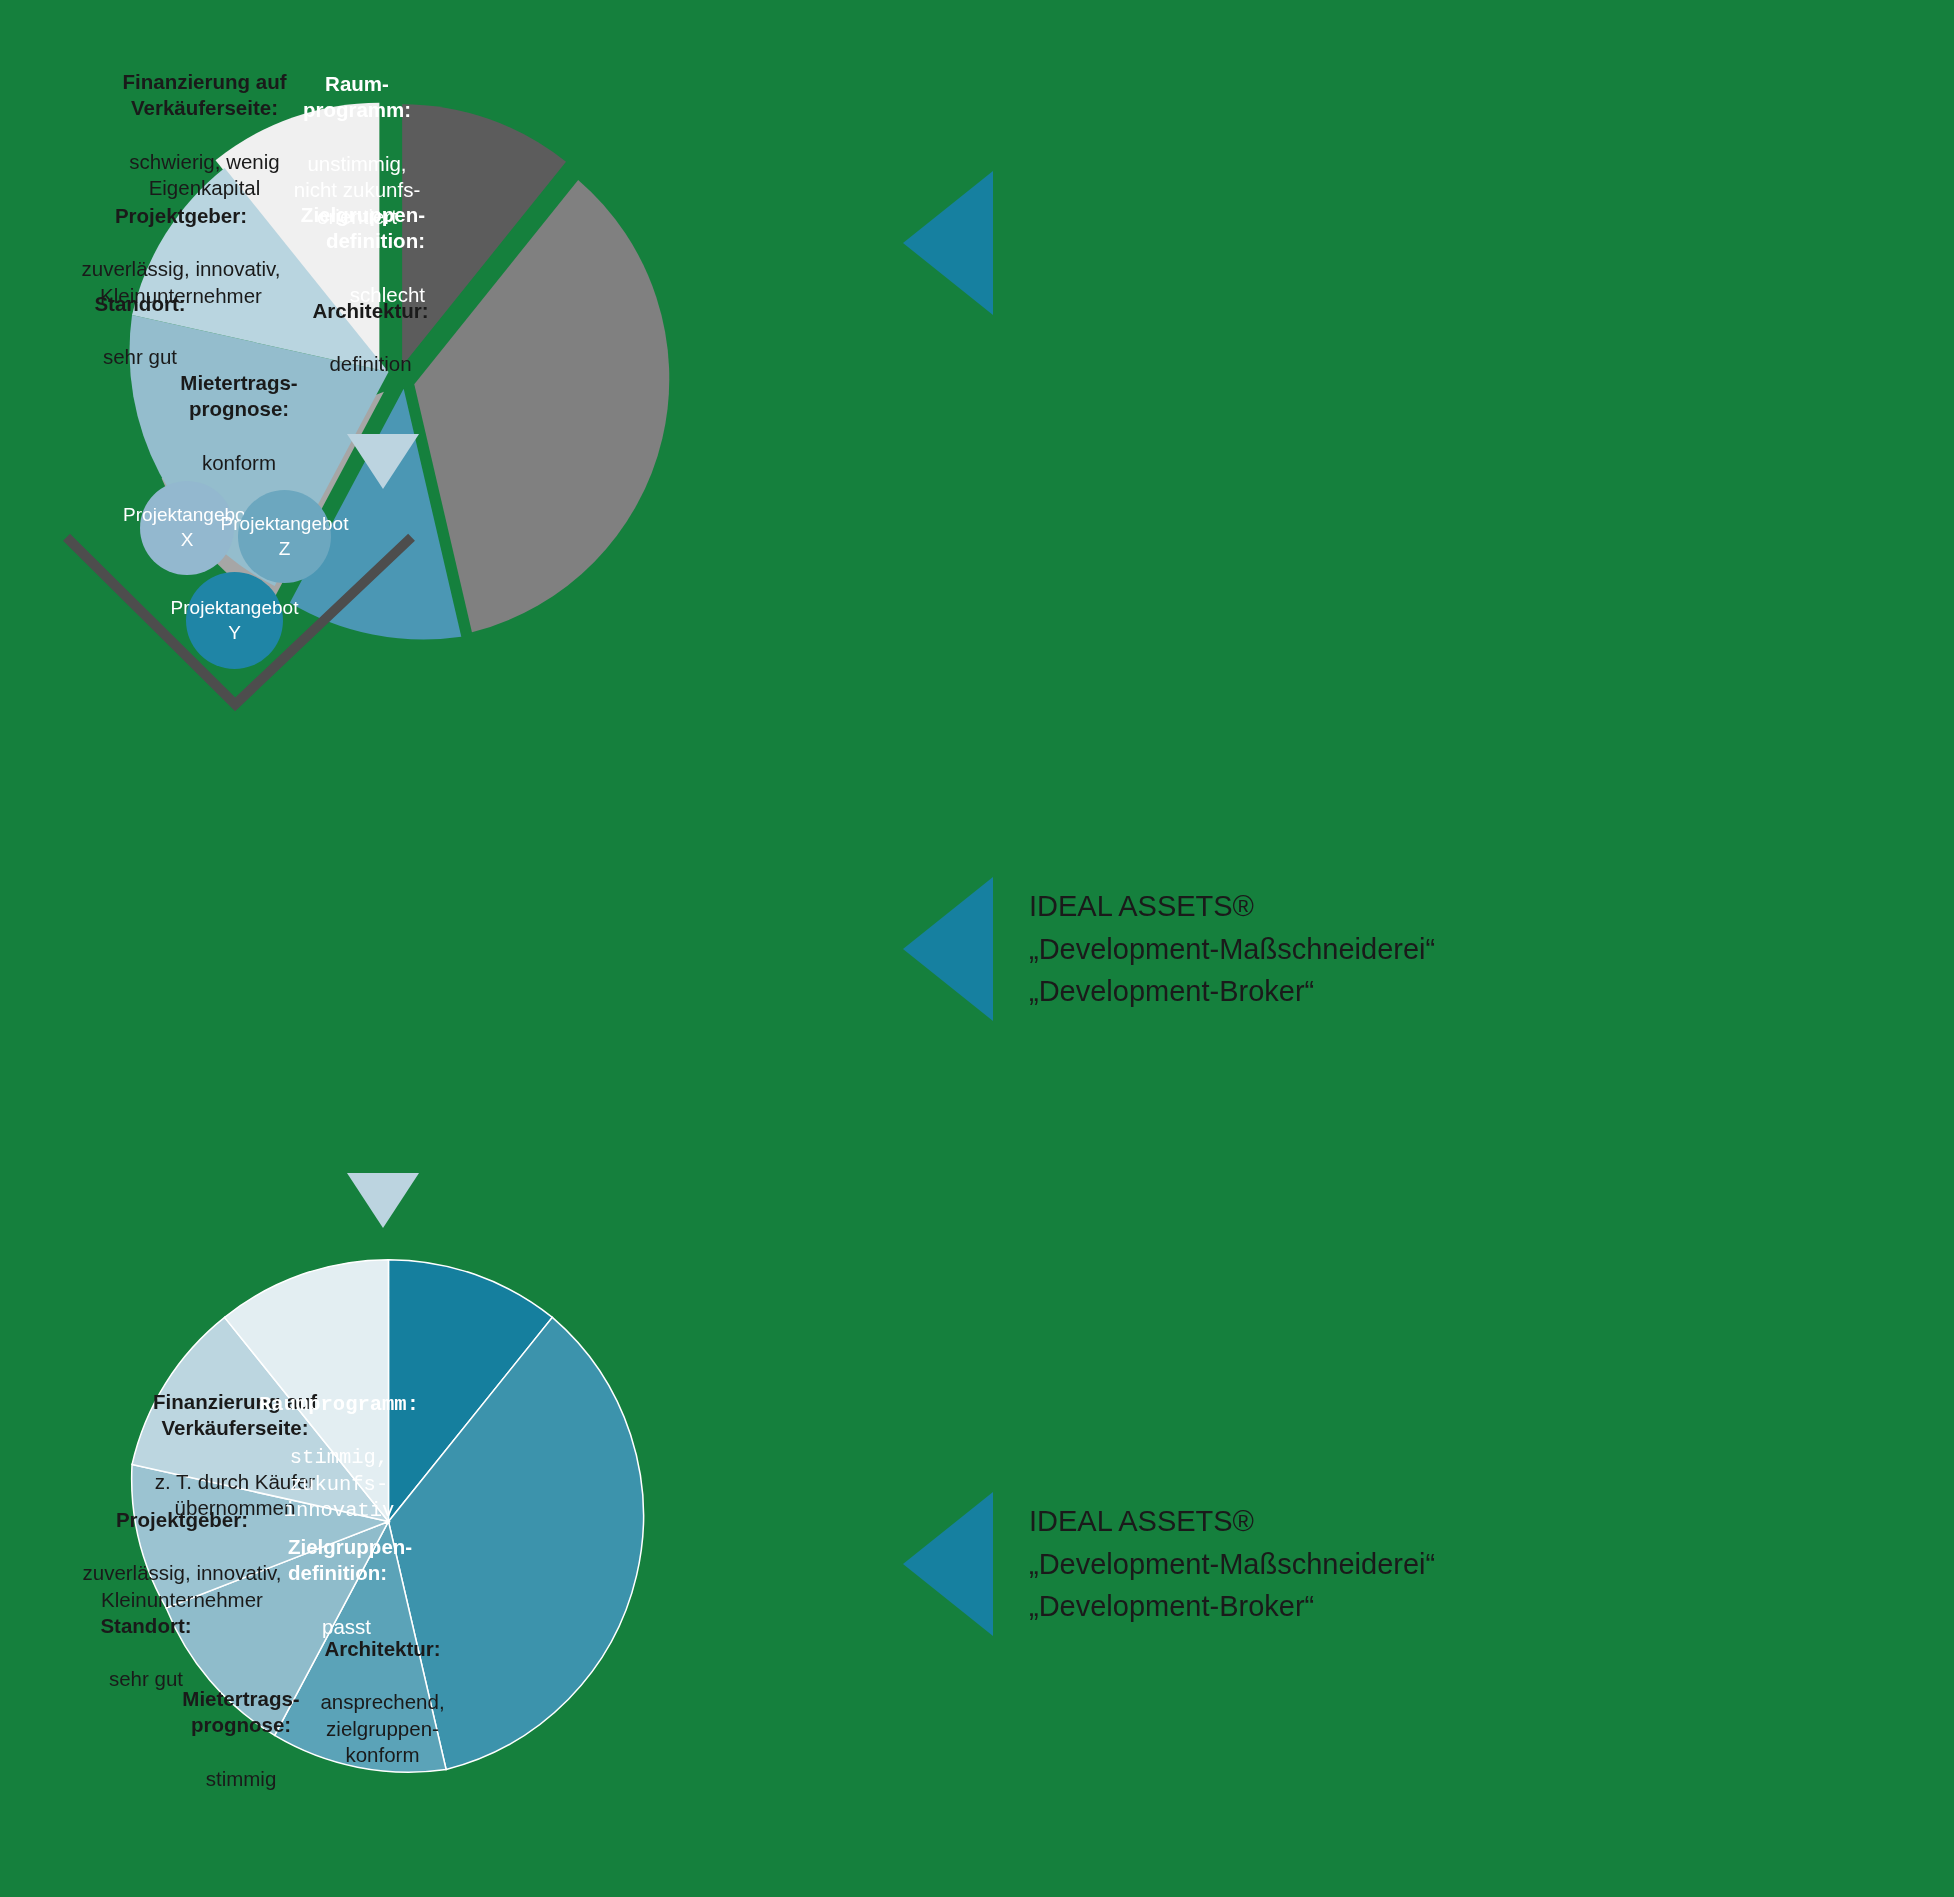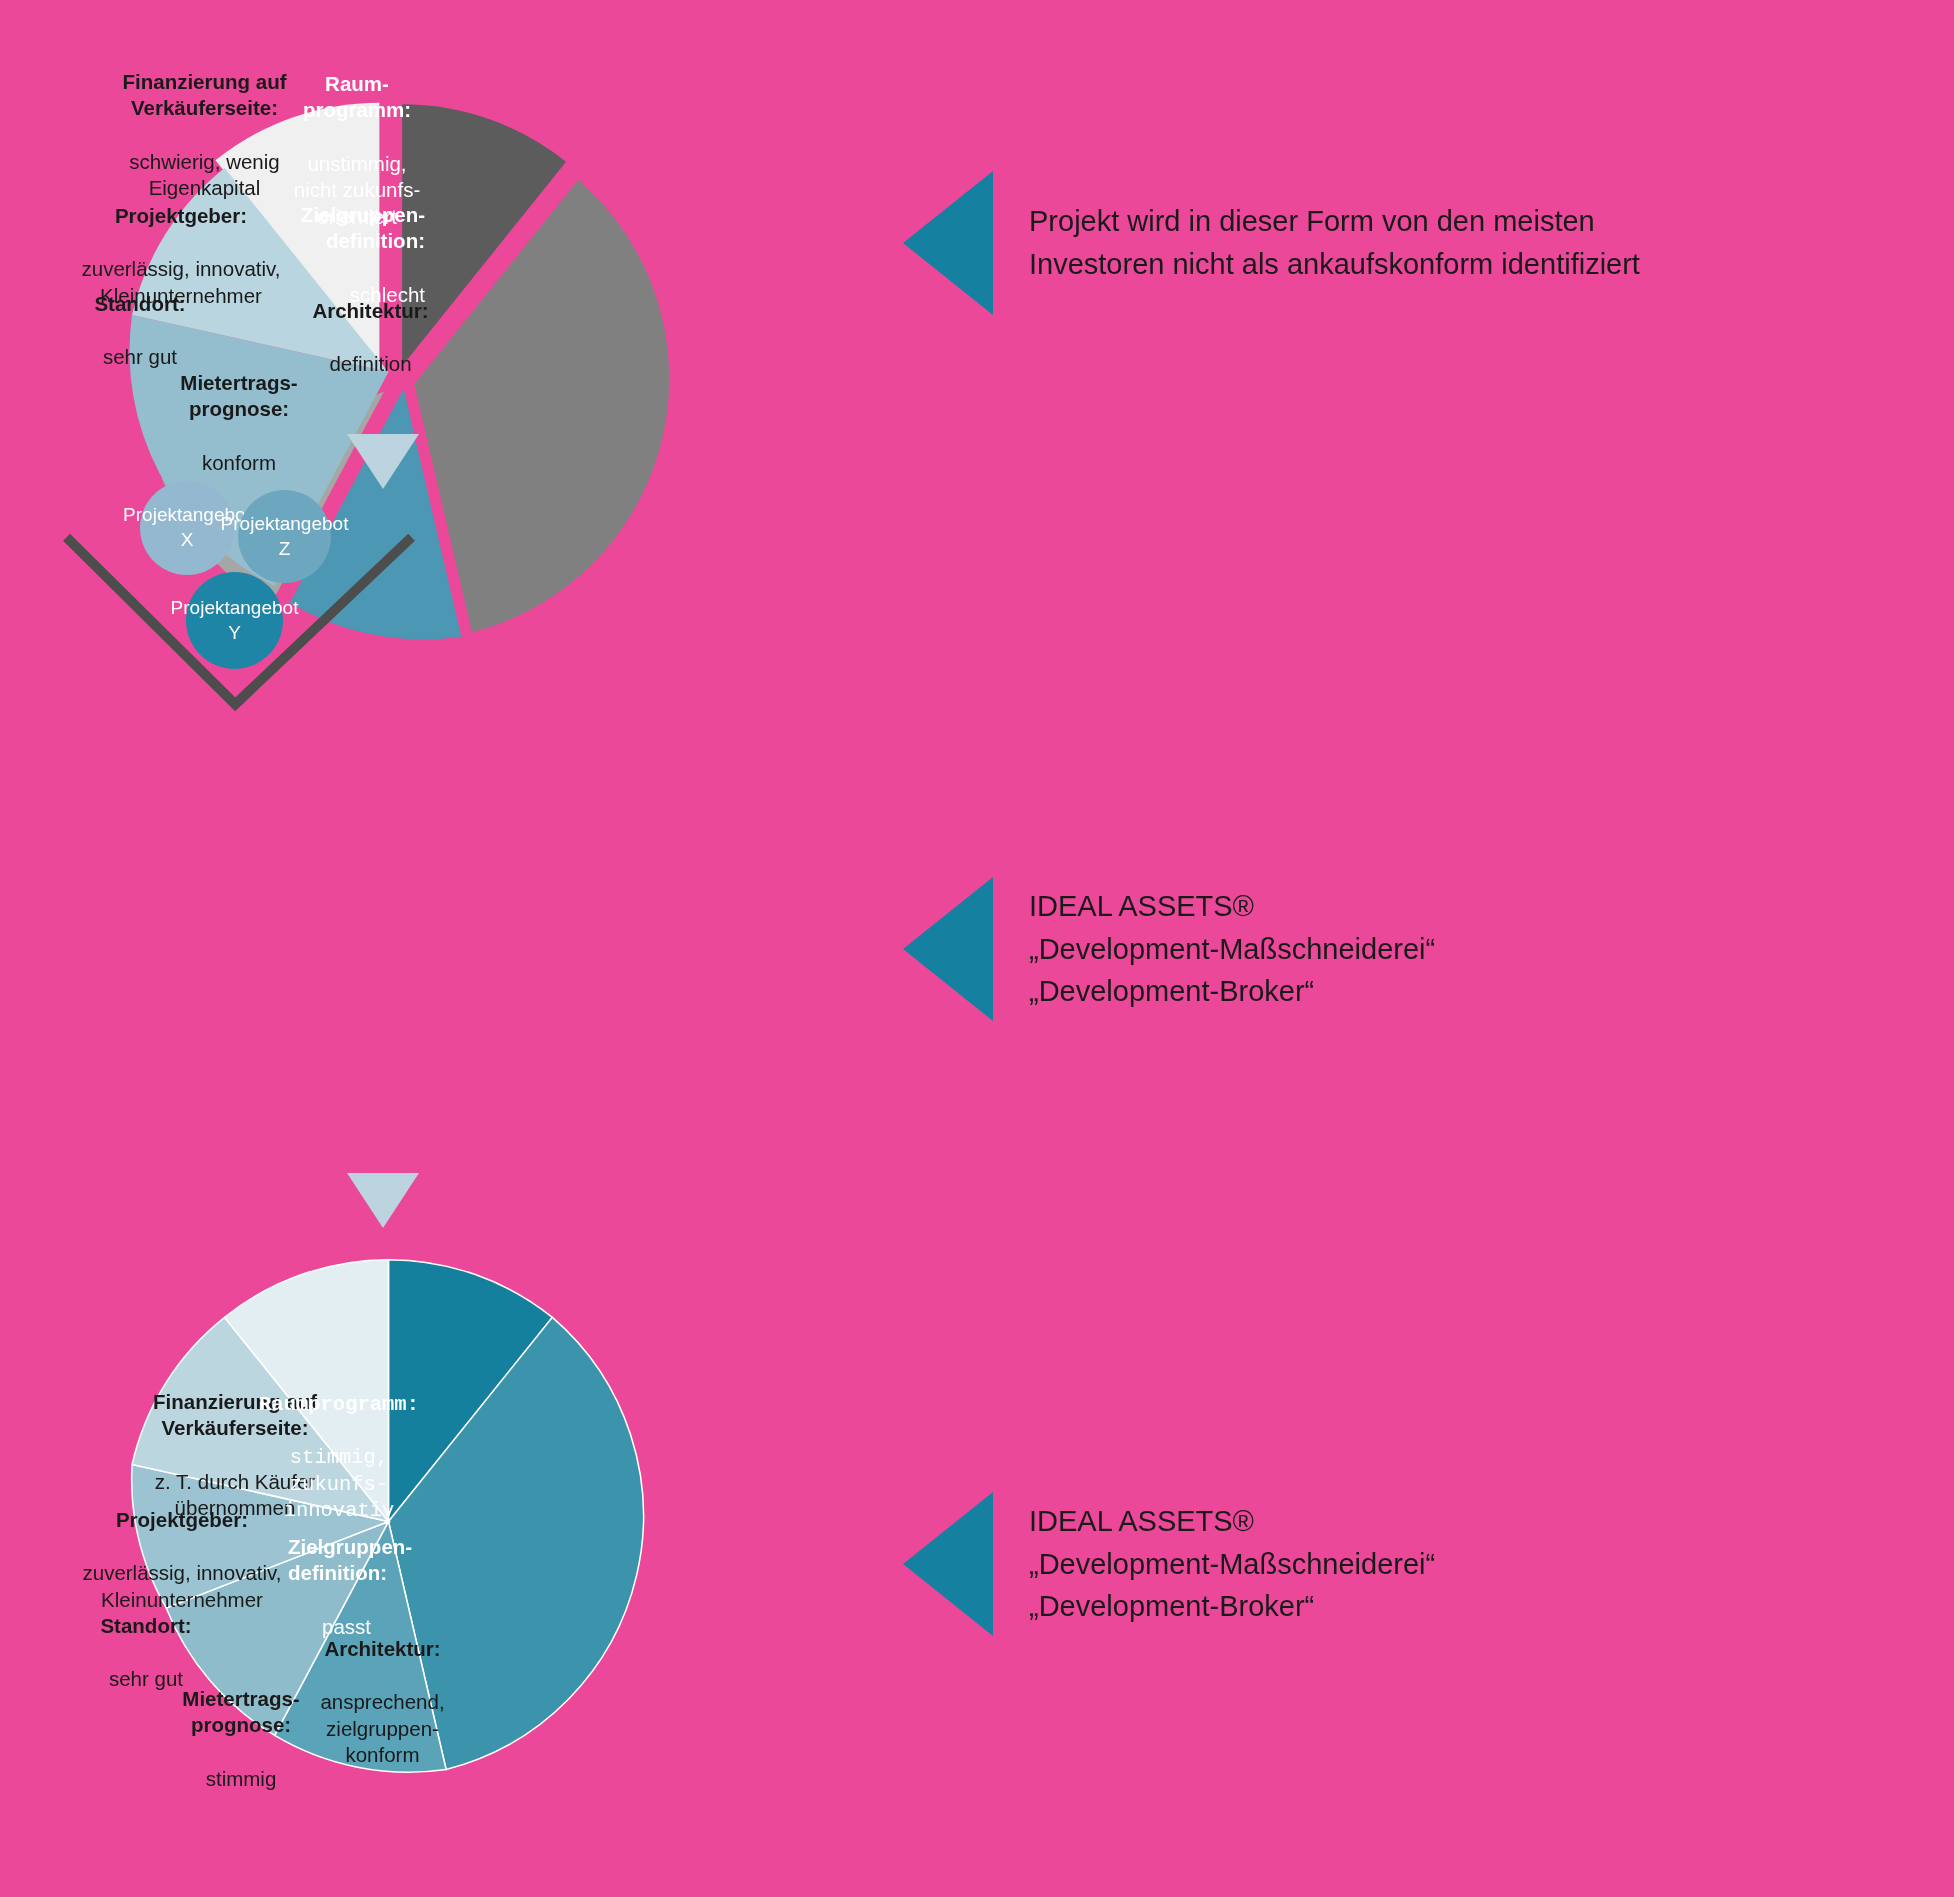--- a/index.html
+++ b/index.html
@@ -4,21 +4,21 @@
 <style>
   html,body{margin:0;padding:0;background:#ffffff;}
   body{
     font-family:"Liberation Sans", sans-serif;
     color:#1a1a1a;
   }
   #stage{
     position:relative;
     width:1955px;
     height:1898px;
-    background:#ec4899;
+    background:#15803d;
     overflow:hidden;
   }
   .abs{position:absolute;}
 
   
   .pie-wrap{position:absolute;}
   .pie-wrap svg{display:block;overflow:visible;}
 
   
   .slice-label{
@@ -155,22 +155,20 @@
   </div>
 
   <div class="slice-label lbl-dark al-left abs" style="left:67px;top:176px;width:228px;">
     <span class="hd">Projektgeber:</span>
     <span class="bd">zuverlässig, innovativ,
 Kleinunternehmer</span>
   </div>
 
   <div class="callout" style="left:903px;top:171px;">
     <div class="tri"></div>
-    <div class="ctext">Projekt wird in dieser Form von den meisten
-Investoren nicht als ankaufskonform identifiziert</div>
   </div>
 
   <div class="funnel-arrow" style="left:347px;top:434px;"></div>
 
   <div class="bubble" style="left:140px;top:481px;width:94px;height:94px;background:#93b8cf;">
     <span>Projektangebot
 X</span>
   </div>
   <div class="bubble" style="left:238px;top:490px;width:93px;height:93px;background:#6ca7bf;">
     <span>Projektangebot

